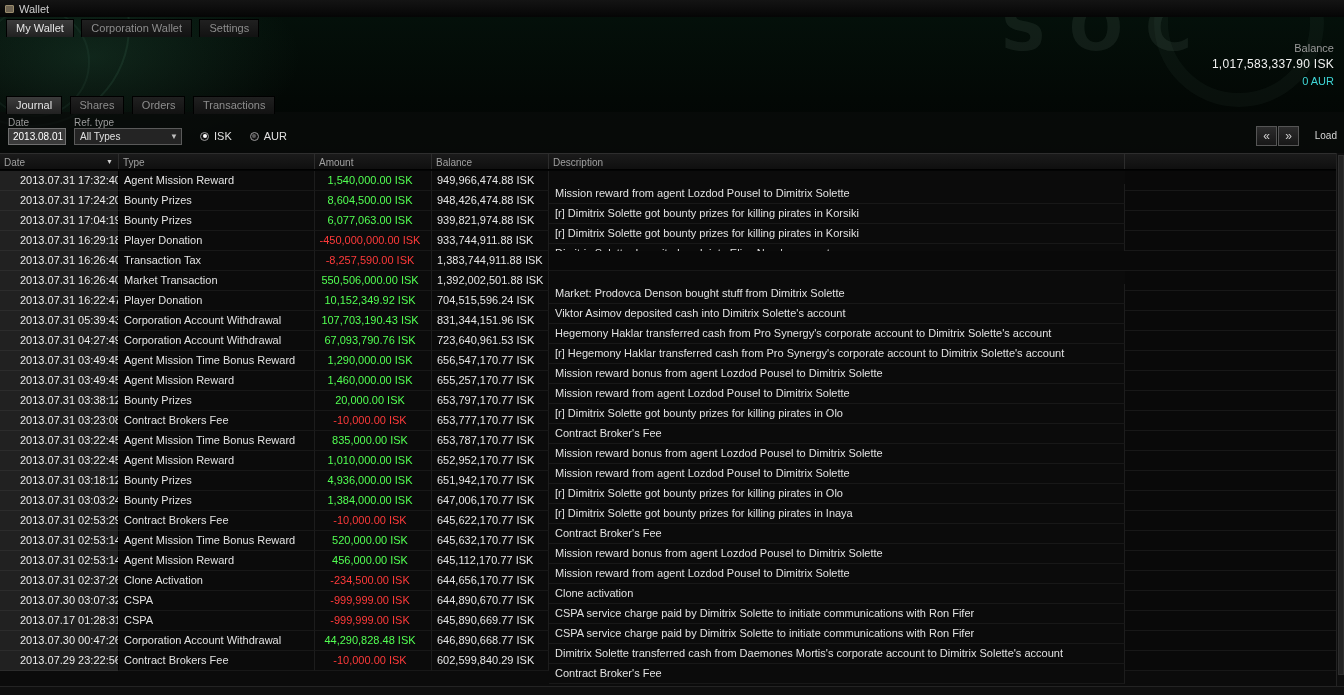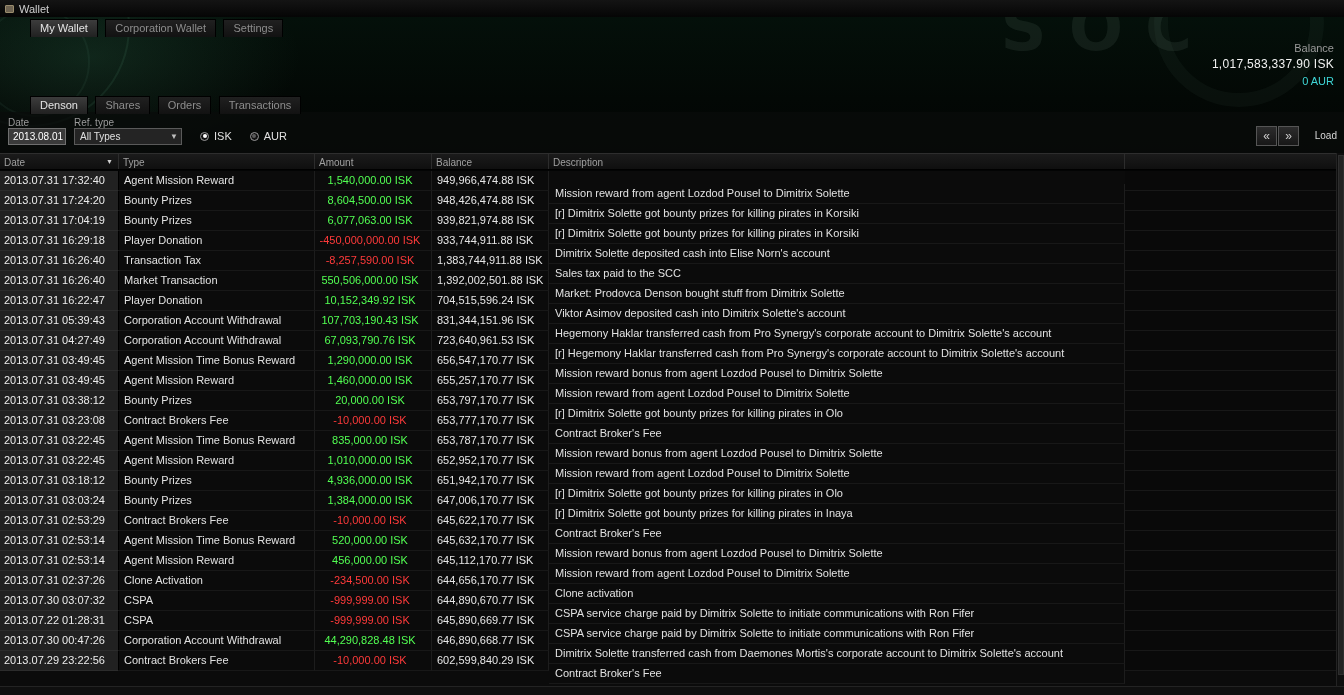--- a/index.html
+++ b/index.html
@@ -26,21 +26,21 @@
   .soc-text{position:absolute;right:130px;top:-26px;font-size:64px;font-weight:bold;
     letter-spacing:22px;color:rgba(150,175,160,0.10);font-family:"DejaVu Sans",sans-serif;}
   .soc-ring{position:absolute;width:170px;height:170px;right:20px;top:-80px;border-radius:50%;
     border:14px solid rgba(120,150,135,0.06);}
   
   .titlebar{position:absolute;left:0;top:0;width:100%;height:17px;z-index:3;
     background:linear-gradient(#141414,#050505);display:flex;align-items:center;
     padding-left:5px;font-size:11px;color:#cfcfcf;}
   .win-icon{display:inline-block;width:9px;height:8px;margin-right:5px;
     background:#6e6352;border:1px solid #9a8c6d;border-radius:1px;}
-  .tabbar{position:absolute;left:6px;z-index:3;white-space:nowrap;margin-left:24px;}
+  .tabbar{position:absolute;left:6px;z-index:3;white-space:nowrap;}
   .tabbar.main{top:18px;}
   .tabbar.sub{top:95px;}
   .tab{display:inline-block;margin-right:3px;padding:2px 9px 3px;font-size:11px;
     background:linear-gradient(#202020,#121212);color:#8d8d8d;
     border:1px solid #000;border-bottom:none;cursor:default;}
   .tab.active{background:linear-gradient(#3c3c3c,#212121);color:#e4e4e4;}
   
   .balance{position:absolute;right:10px;top:42px;text-align:right;z-index:2;}
   .bal-label{font-size:11px;color:#9a9a9a;}
   .bal-isk{font-size:12px;color:#f2f2f2;margin-top:3px;letter-spacing:0.3px;text-align:right;}
@@ -76,21 +76,21 @@
   .thead{position:absolute;left:0;top:153px;width:1344px;height:17px;z-index:2;
     display:flex;background:linear-gradient(#1b1b1b,#0f0f0f);border-top:1px solid #2e2e2e;
     border-bottom:1px solid #000;}
   .th{font-size:10px;color:#a0a0a0;padding:3px 4px 0;border-right:1px solid #2c2c2c;
     position:relative;cursor:default;}
   .tbody{position:absolute;left:0;top:171px;width:1344px;height:515px;z-index:2;
     background:#0b0b0b;overflow:hidden;}
   .trow{display:flex;height:20px;}
   .c{font-size:11px;line-height:19px;height:20px;overflow:hidden;white-space:nowrap;
     border-bottom:1px solid #181818;border-right:1px solid #1d1d1d;}
-  .c-date{width:119px;background:#212121;color:#ececec;padding-left:4px;
+  .c-date{width:119px;background:#212121;color:#ececec;padding-left:20px;
     border-right:1px solid #000;border-bottom:1px solid #2c2c2c;}
   .c-type{width:196px;padding-left:5px;color:#e2e2e2;}
   .c-amount{width:117px;text-align:center;padding-right:6px;}
   .c-amount.pos{color:var(--positive-amount);}
   .c-amount.neg{color:var(--negative-amount);}
   .c-balance{width:117px;padding-left:5px;color:#e6e6e6;}
   .c-desc{width:576px;padding-left:6px;color:#e2e2e2;margin-top:13px;}
   .c-fill{flex:1;border-right:none;background:#090909;}
   .th-date{width:119px;}
   .th-type{width:196px;}
@@ -131,21 +131,21 @@
     <span class="tab">Settings</span>
   </div>
 
   <div class="balance">
     <div class="bal-label">Balance</div>
     <div class="bal-isk">1,017,583,337.90 ISK</div>
     <div class="bal-aur">0 AUR</div>
   </div>
 
   <div class="tabbar sub">
-    <span class="tab active">Denson</span>
+    <span class="tab active">Journal</span>
     <span class="tab">Shares</span>
     <span class="tab">Orders</span>
     <span class="tab">Transactions</span>
   </div>
 
   <div class="filterbar">
     <span class="f-label date">Date</span>
     <input class="date-input" value="2013.08.01" style="">
     <span class="f-label ref">Ref. type</span>
     <div class="dropdown">
@@ -218,21 +218,20 @@
       <div class="c c-balance">933,744,911.88 ISK</div>
       <div class="c c-desc">Dimitrix Solette deposited cash into Elise Norn's account</div>
       <div class="c c-fill"></div>
     </div>
 
     <div class="trow">
       <div class="c c-date">2013.07.31 16:26:40</div>
       <div class="c c-type">Transaction Tax</div>
       <div class="c c-amount neg">-8,257,590.00 ISK</div>
       <div class="c c-balance">1,383,744,911.88 ISK</div>
-      <div class="c c-desc">Sales tax paid to the SCC</div>
       <div class="c c-fill"></div>
     </div>
 
     <div class="trow">
       <div class="c c-date">2013.07.31 16:26:40</div>
       <div class="c c-type">Market Transaction</div>
       <div class="c c-amount pos">550,506,000.00 ISK</div>
       <div class="c c-balance">1,392,002,501.88 ISK</div>
       <div class="c c-desc">Market: Prodovca Denson bought stuff from Dimitrix Solette</div>
       <div class="c c-fill"></div>
@@ -376,21 +375,21 @@
     <div class="trow">
       <div class="c c-date">2013.07.30 03:07:32</div>
       <div class="c c-type">CSPA</div>
       <div class="c c-amount neg">-999,999.00 ISK</div>
       <div class="c c-balance">644,890,670.77 ISK</div>
       <div class="c c-desc">CSPA service charge paid by Dimitrix Solette to initiate communications with Ron Fifer</div>
       <div class="c c-fill"></div>
     </div>
 
     <div class="trow">
-      <div class="c c-date">2013.07.22 01:28:31</div>
+      <div class="c c-date">2013.07.17 01:28:31</div>
       <div class="c c-type">CSPA</div>
       <div class="c c-amount neg">-999,999.00 ISK</div>
       <div class="c c-balance">645,890,669.77 ISK</div>
       <div class="c c-desc">CSPA service charge paid by Dimitrix Solette to initiate communications with Ron Fifer</div>
       <div class="c c-fill"></div>
     </div>
 
     <div class="trow">
       <div class="c c-date">2013.07.30 00:47:26</div>
       <div class="c c-type">Corporation Account Withdrawal</div>

